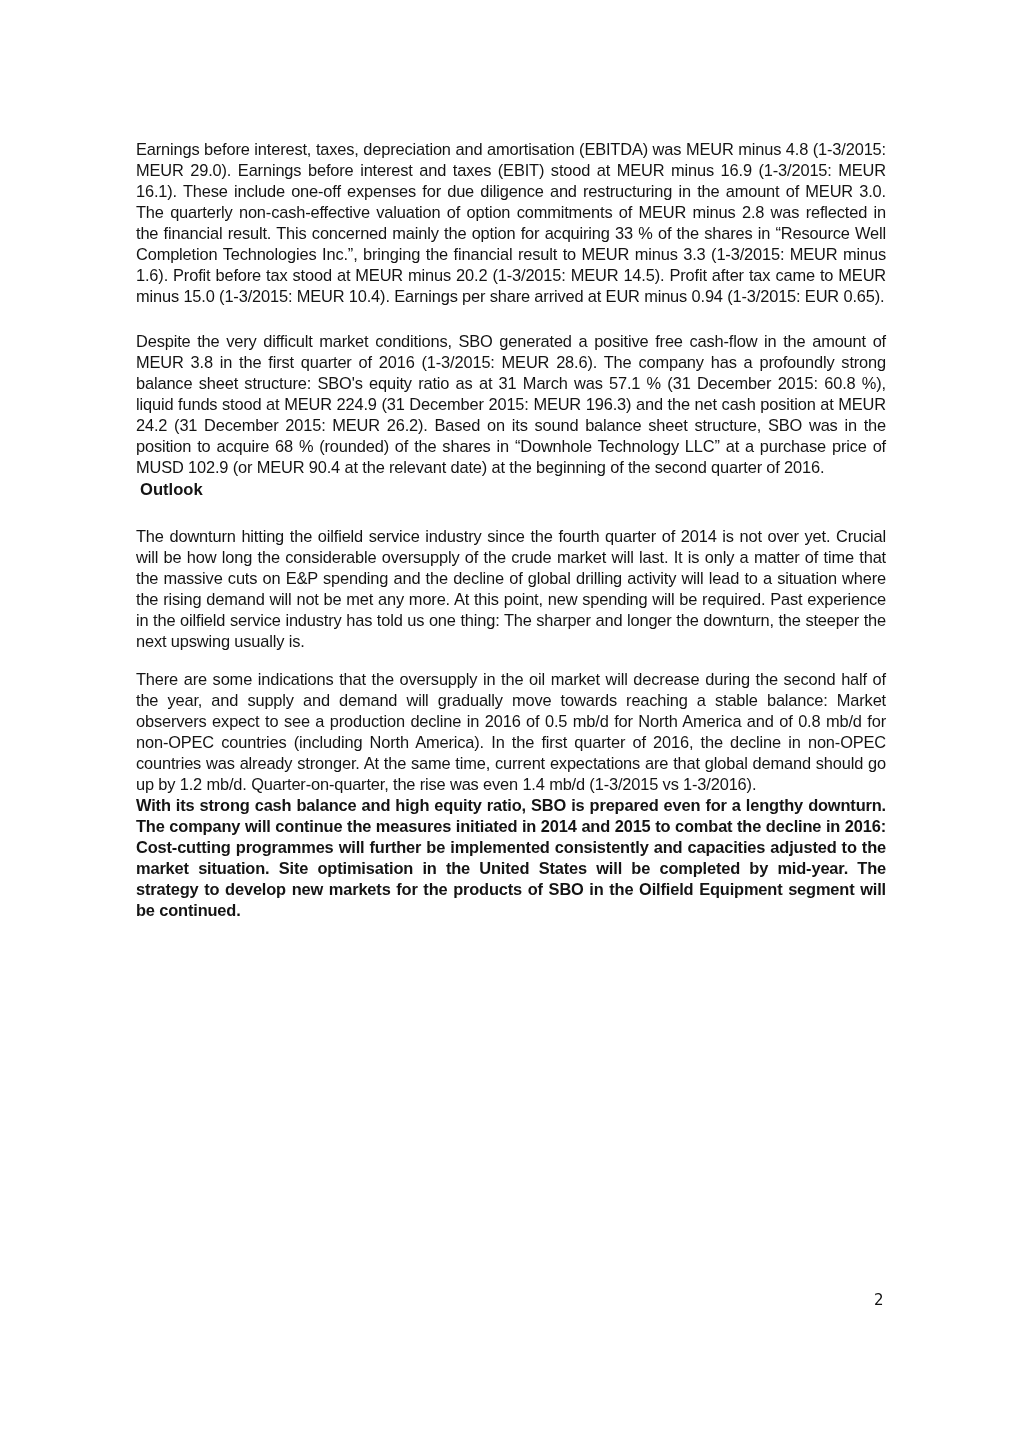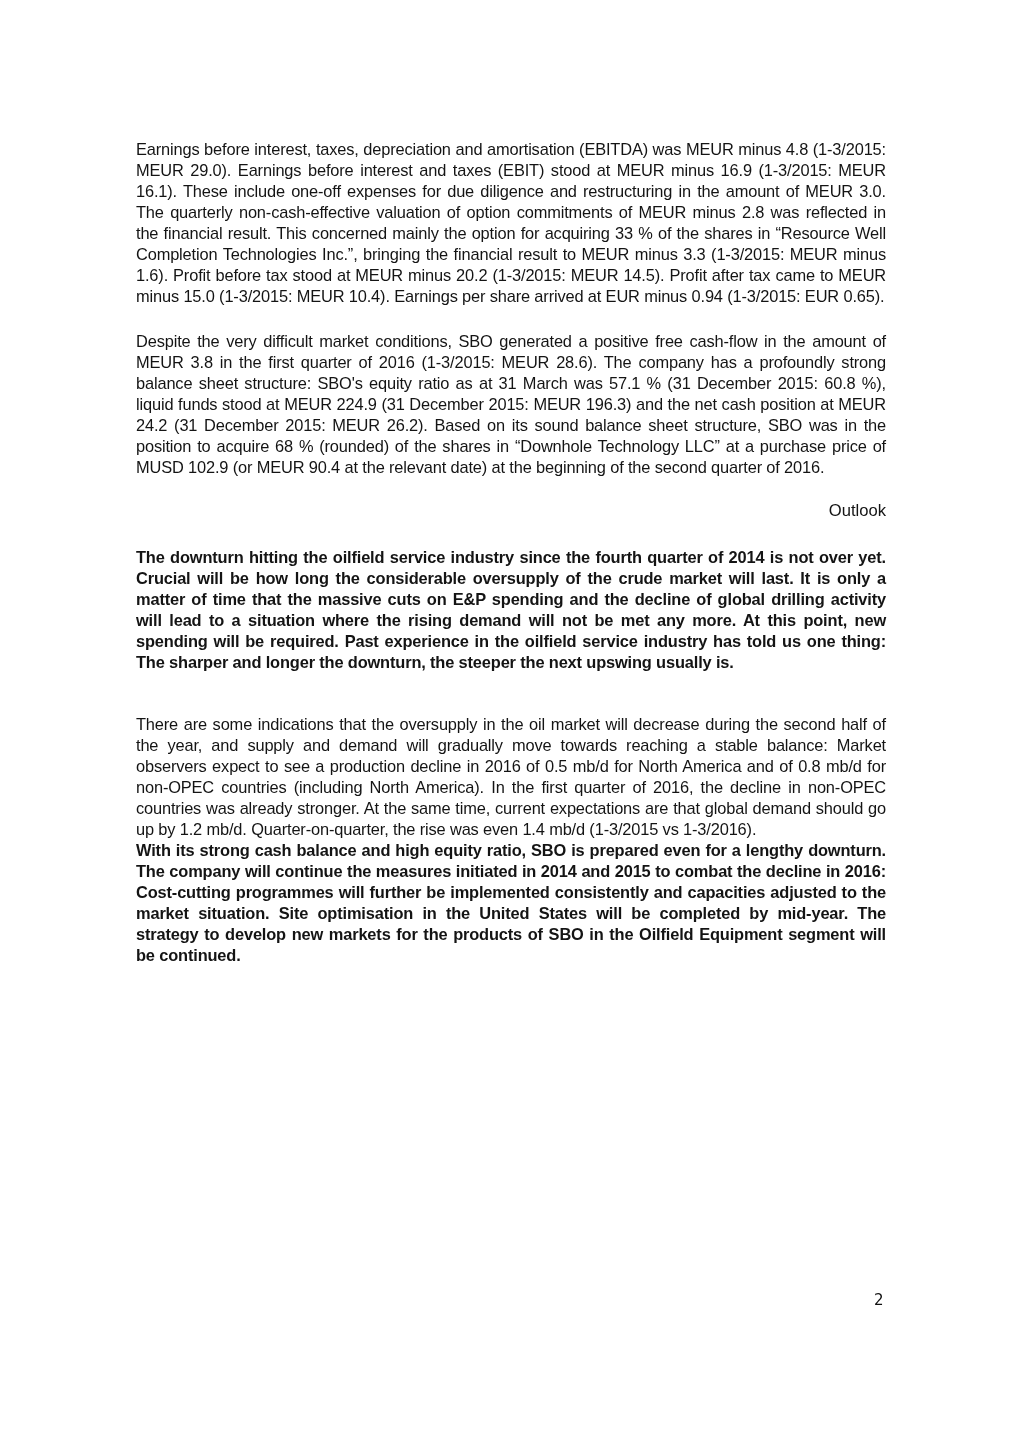--- a/index.html
+++ b/index.html
@@ -23,29 +23,28 @@
   }
   .para {
     font-size: 16.4px;
     line-height: 21px;
     text-align: justify;
     margin: 0;
     letter-spacing: -0.15px;
     word-spacing: 0px;
   }
   .p1 { margin-bottom: 24px; }
-  .p2 { margin-bottom: 21px; }
+  .p2 { }
   .heading {
-    font-weight: normal;
+    font-weight: bold;
     font-size: 16.6px;
     line-height: 24px;
-    margin: 0 0 24px 16px;
-    text-align: right;
+    margin: 0 0 24px 4px;
   }
-  .p3 { margin-bottom: 41px; font-weight: bold; }
+  .p3 { margin-bottom: 17px; }
   .p4 { }
   .p5 { margin-bottom: 24px; font-weight: bold; }
   .p6 { margin-bottom: 0; }
   .page-number {
     position: absolute;
     left: 874px;
     top: 1291px;
     font-family: "DejaVu Sans", sans-serif;
     font-size: 15px;
     color: #111;

